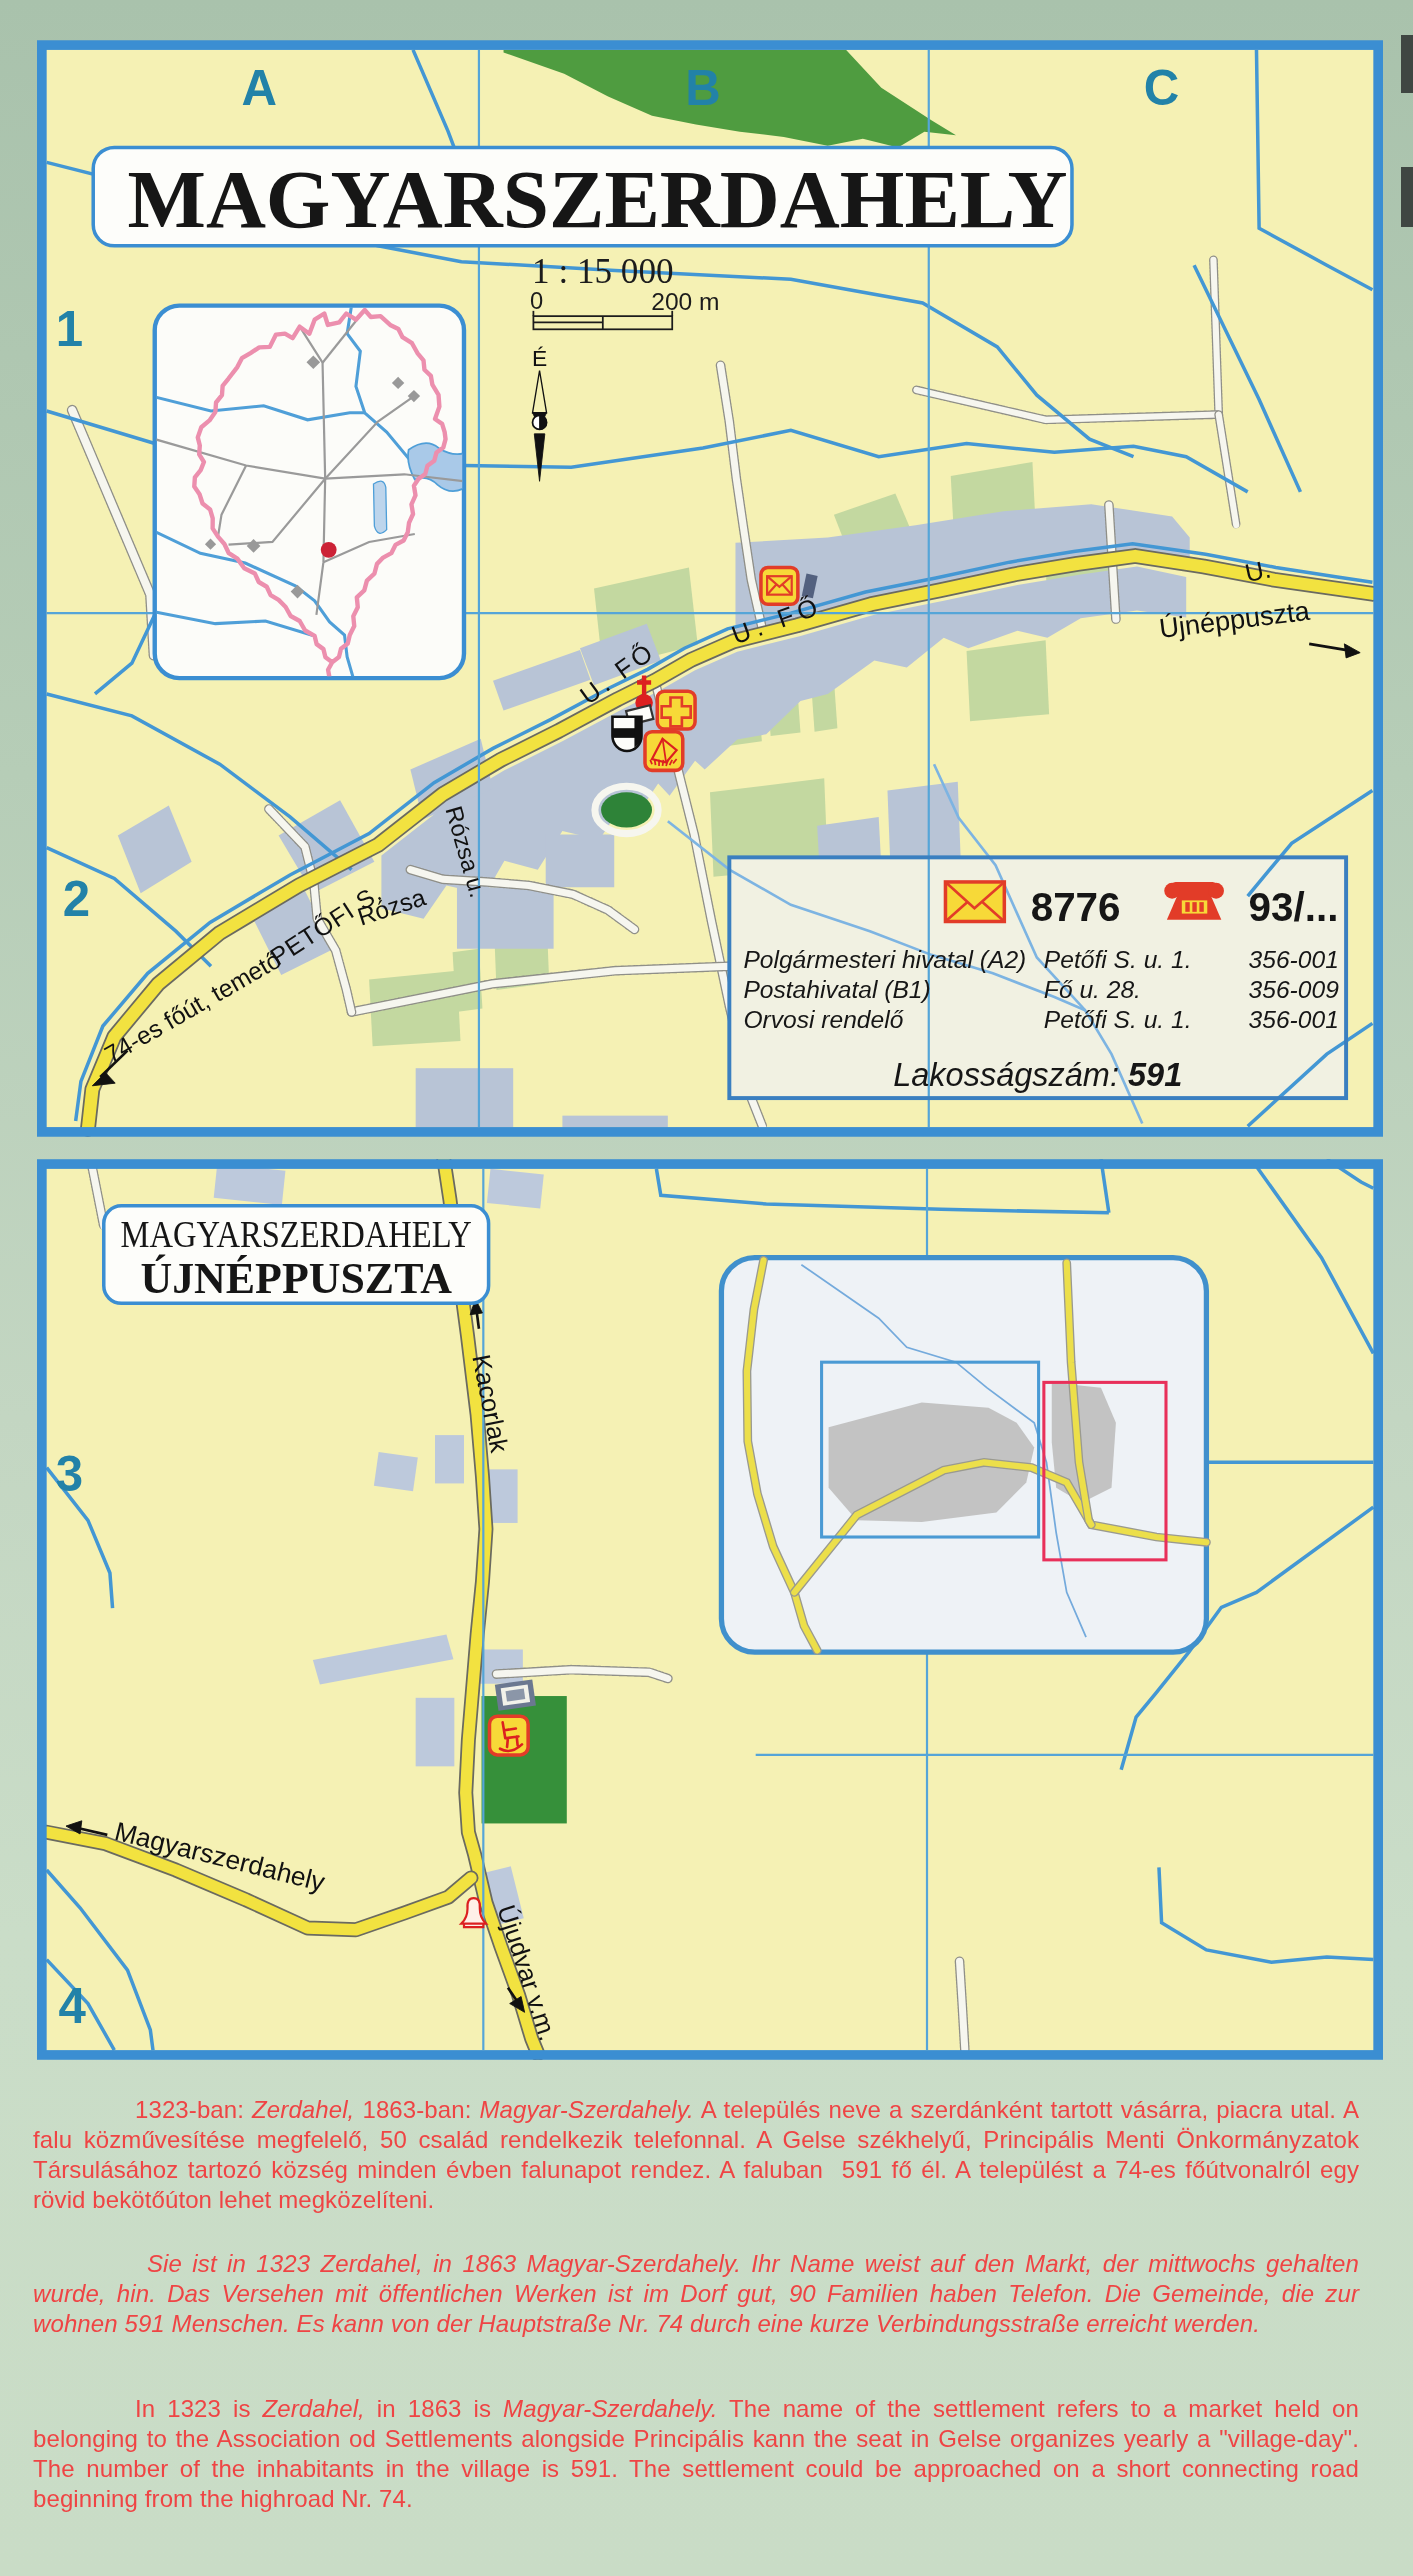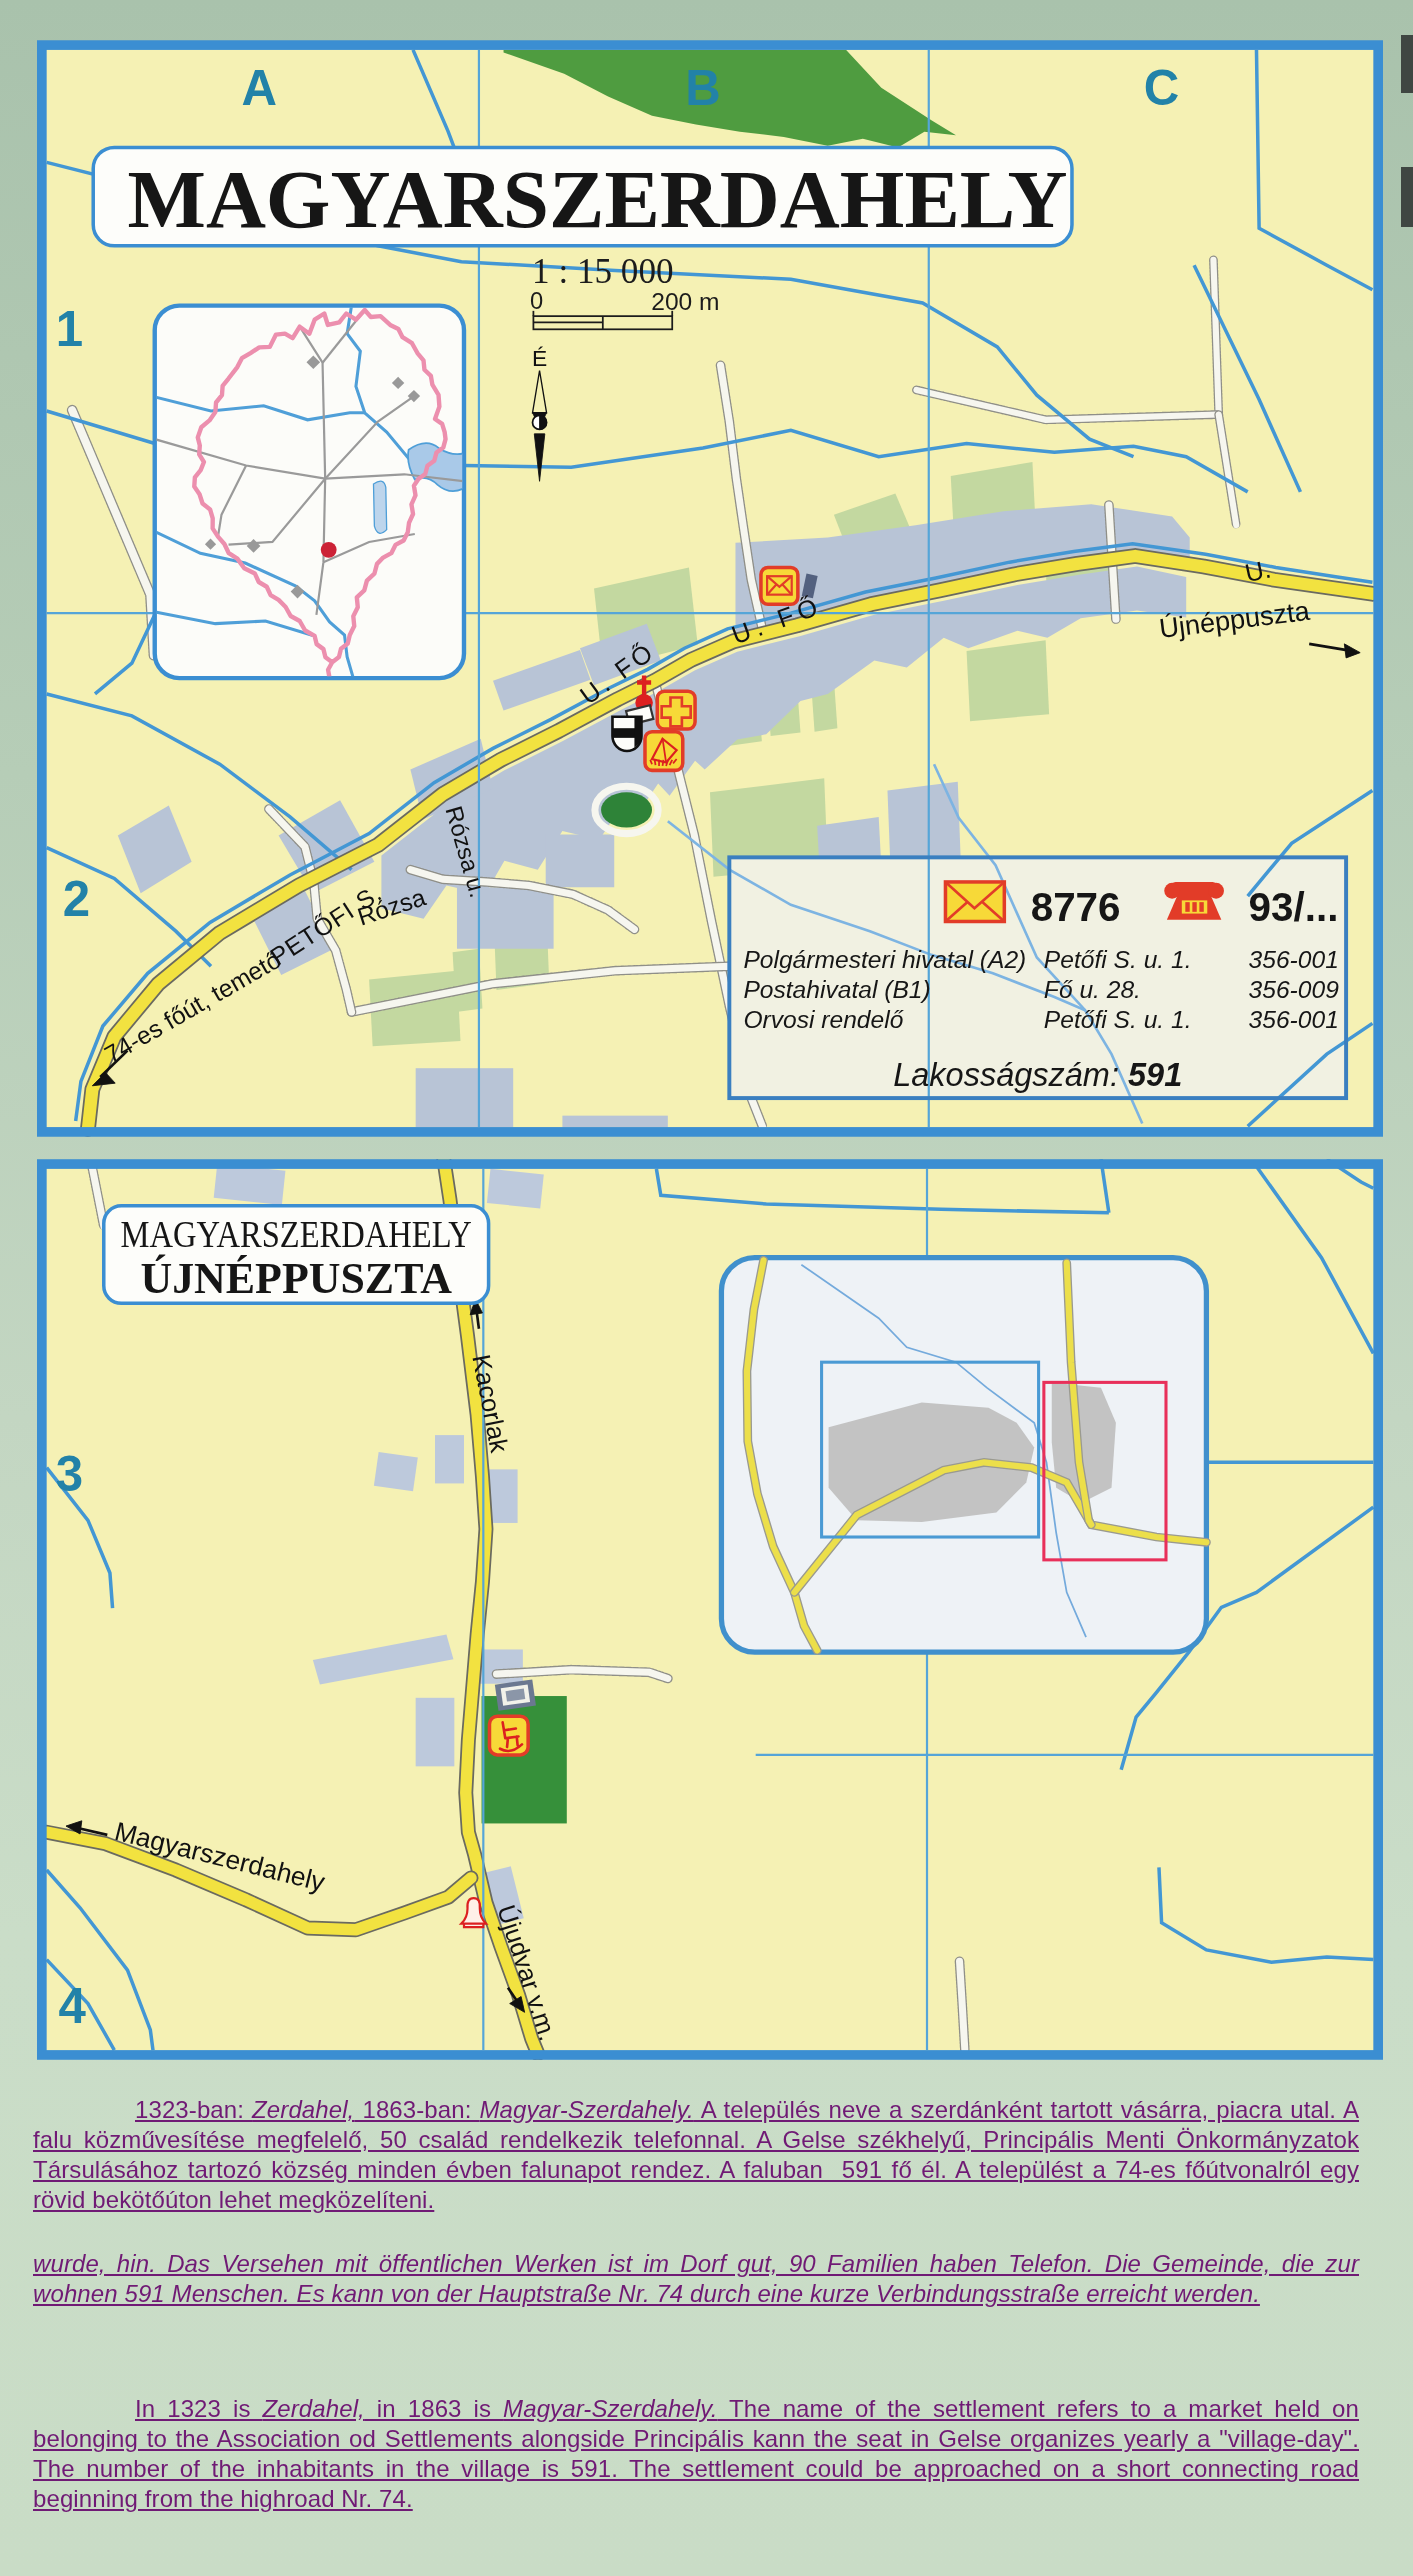--- a/index.html
+++ b/index.html
@@ -1,20 +1,20 @@
 <!DOCTYPE html>
 <html style="font-size:14px"><head>
 <meta charset="utf-8">
 <style>
   html,body{margin:0;padding:0;}
   body{width:1413px;height:2576px;position:relative;overflow:hidden;
        font-family:"Liberation Sans", sans-serif;
        background:linear-gradient(180deg,#a9c2ac 0%,#b6cdb7 30%,#c3d6c2 55%,#caddc8 75%,#c9dcc6 100%);}
   .abs{position:absolute;}
-  .para{color:#701a75;font-size:24px;line-height:30px;letter-spacing:0.1px;text-decoration:underline;}
+  .para{color:#ef4444;font-size:24px;line-height:30px;letter-spacing:0.1px;}
   .jl{text-align:justify;text-align-last:justify;white-space:nowrap;}
 </style>
 </head>
 <body>
 
 <div class="abs" style="left:1401px;top:35px;width:12.3px;height:58px;background:#3f4642;"></div>
 <div class="abs" style="left:1401px;top:167px;width:12.3px;height:60px;background:#3f4642;"></div>
 
 <svg class="abs" style="left:37px;top:40px;" width="1346" height="1097" viewBox="0 0 1532 1248" xmlns="http://www.w3.org/2000/svg">
 
@@ -489,20 +489,21 @@
 </svg>
 
 <div class="abs para" style="left:33px;top:2095px;width:1326px;">
 <div class="jl"><span style="display:inline-block;width:102px;"></span>1323-ban: <i>Zerdahel,</i> 1863-ban: <i>Magyar-Szerdahely.</i> A település neve a szerdánként tartott vásárra, piacra utal. A</div>
 <div class="jl">falu közművesítése megfelelő, 50 család rendelkezik telefonnal. A Gelse székhelyű, Principális Menti Önkormányzatok</div>
 <div class="jl">Társulásához tartozó község minden évben falunapot rendez. A faluban&nbsp; 591 fő él. A települést a 74-es főútvonalról egy</div>
 <div>rövid bekötőúton lehet megközelíteni.</div>
 </div>
 
 <div class="abs para" style="left:33px;top:2249px;width:1326px;font-style:italic;">
+<div class="jl"><span style="display:inline-block;width:114px;"></span>Sie ist in 1323 Zerdahel, in 1863 Magyar-Szerdahely. Ihr Name weist auf den Markt, der mittwochs gehalten</div>
 <div class="jl">wurde, hin. Das Versehen mit öffentlichen Werken ist im Dorf gut, 90 Familien haben Telefon. Die Gemeinde, die zur</div>
 <div>wohnen 591 Menschen. Es kann von der Hauptstraße Nr. 74 durch eine kurze Verbindungsstraße erreicht werden.</div>
 </div>
 
 <div class="abs para" style="left:33px;top:2394px;width:1326px;">
 <div class="jl"><span style="display:inline-block;width:102px;"></span>In 1323 is <i>Zerdahel,</i> in 1863 is <i>Magyar-Szerdahely.</i> The name of the settlement refers to a market held on</div>
 <div class="jl">belonging to the Association od Settlements alongside Principális kann the seat in Gelse organizes yearly a "village-day".</div>
 <div class="jl">The number of the inhabitants in the village is 591. The settlement could be approached on a short connecting road</div>
 <div>beginning from the highroad Nr. 74.</div>
 </div>

